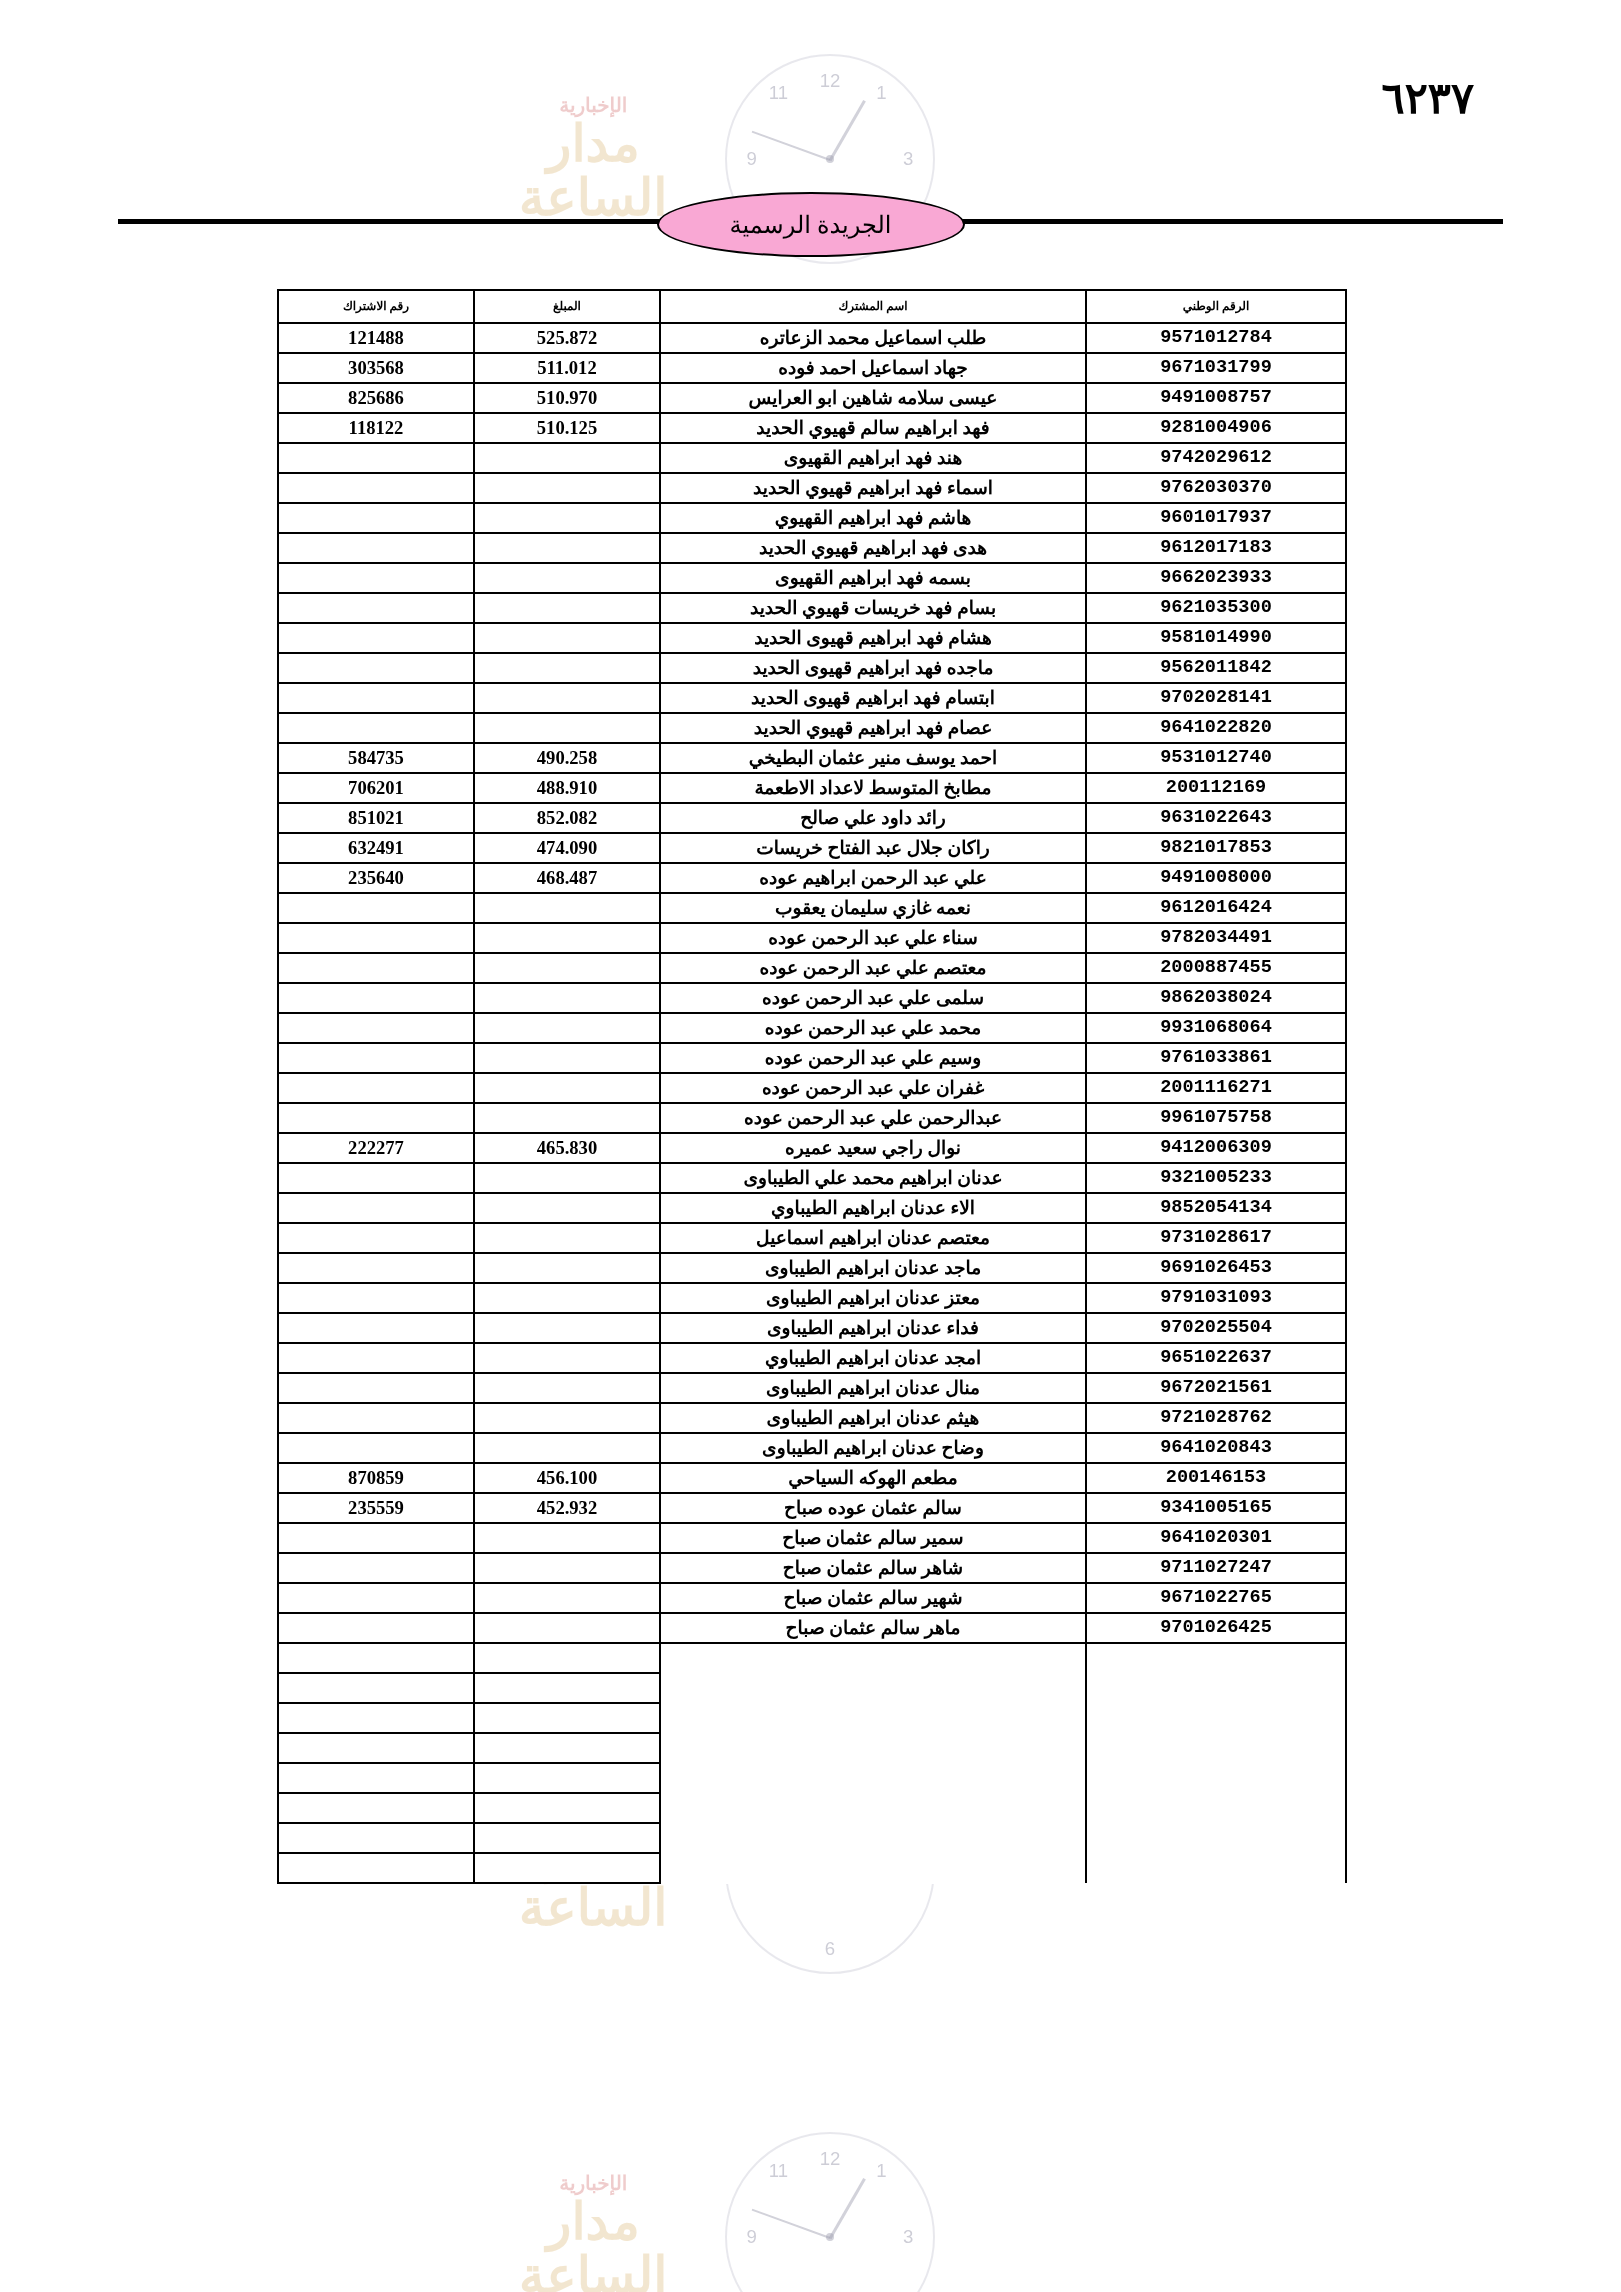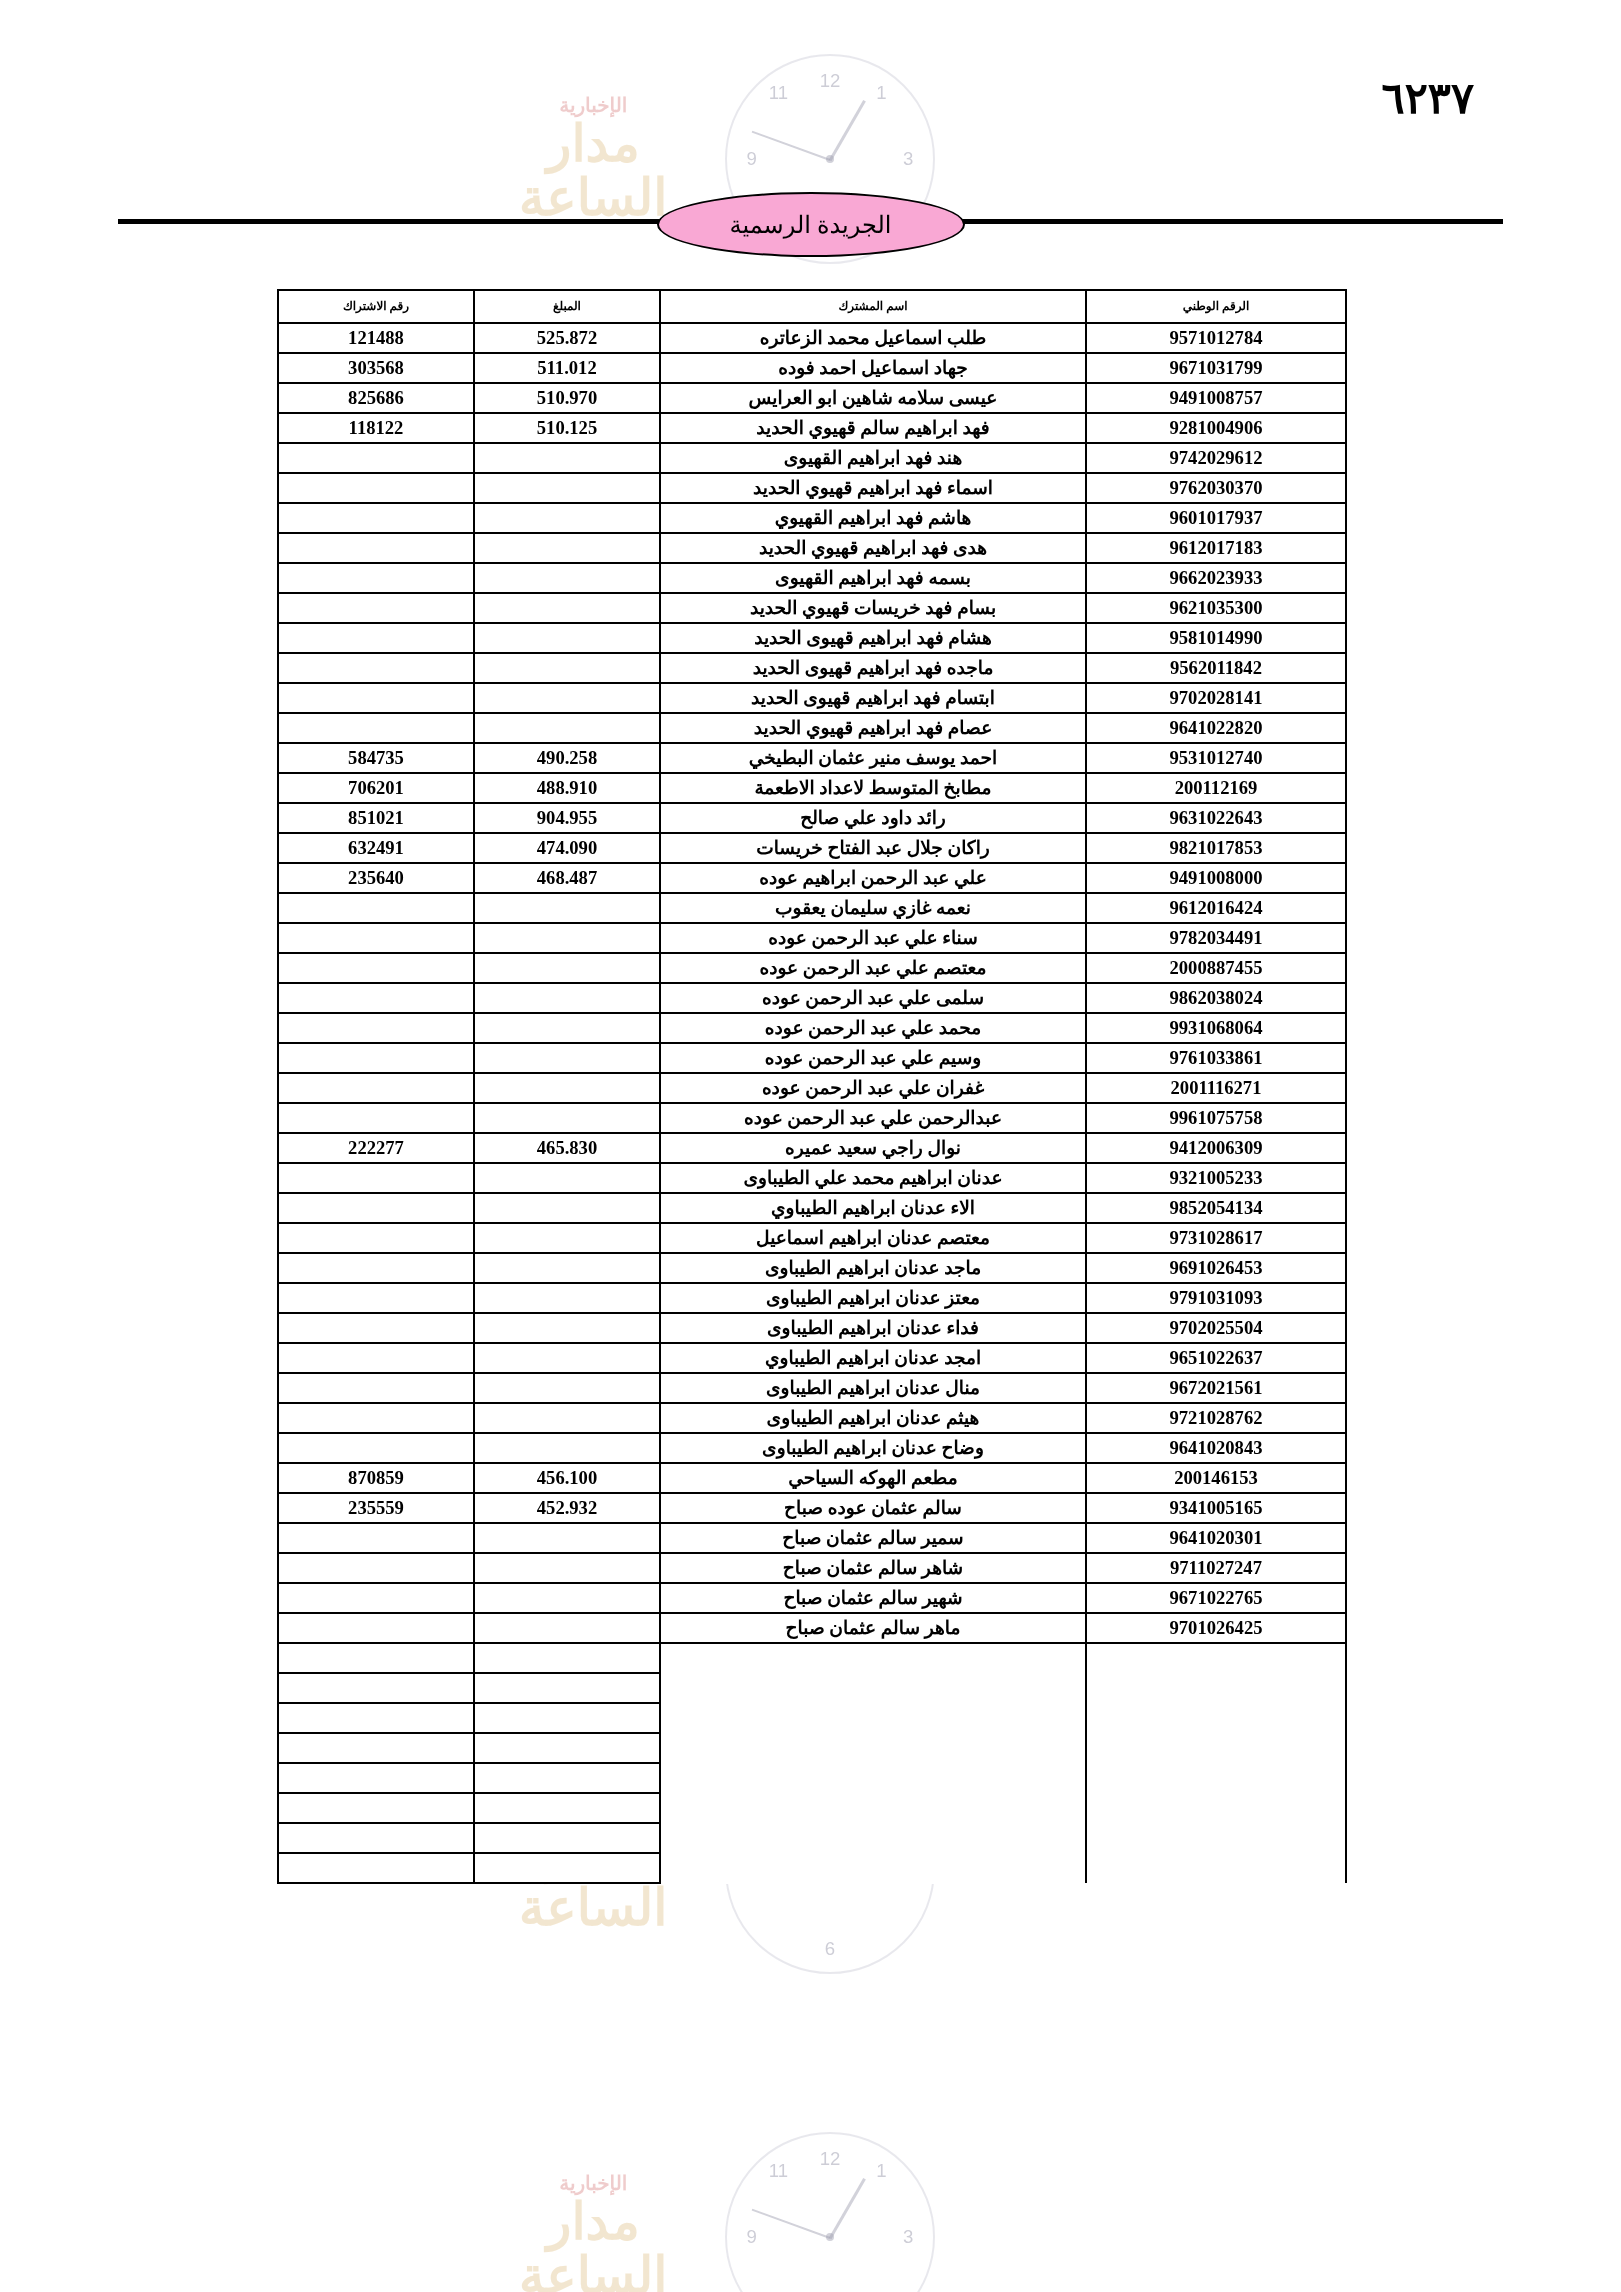--- a/index.html
+++ b/index.html
@@ -159,21 +159,21 @@
   col.c-sub  { width: 196px; }
 
   td.blank {
     border-top: none;
     border-bottom: none;
   }
   td.amt, td.sub {
     font-family: "Liberation Serif", serif;
   }
   td.nat {
-    font-family: Liberation Serif, serif;
+    font-family: Liberation Mono, monospace;
   }
   .tail td {
     height: 28px;
   }
   .tail td.nat, .tail td.name {
     border-top: none;
     border-bottom: none;
   }
   .tail-last td {
     border-bottom: 2px solid #000;
@@ -388,21 +388,21 @@
         </tr>
         <tr>
           <td class="nat">200112169</td>
           <td class="name">مطابخ المتوسط لاعداد الاطعمة</td>
           <td class="amt">488.910</td>
           <td class="sub">706201</td>
         </tr>
         <tr>
           <td class="nat">9631022643</td>
           <td class="name">رائد داود علي صالح</td>
-          <td class="amt">904.955</td>
+          <td class="amt">852.082</td>
           <td class="sub">851021</td>
         </tr>
         <tr>
           <td class="nat">9821017853</td>
           <td class="name">راكان جلال عبد الفتاح خريسات</td>
           <td class="amt">474.090</td>
           <td class="sub">632491</td>
         </tr>
         <tr>
           <td class="nat">9491008000</td>

